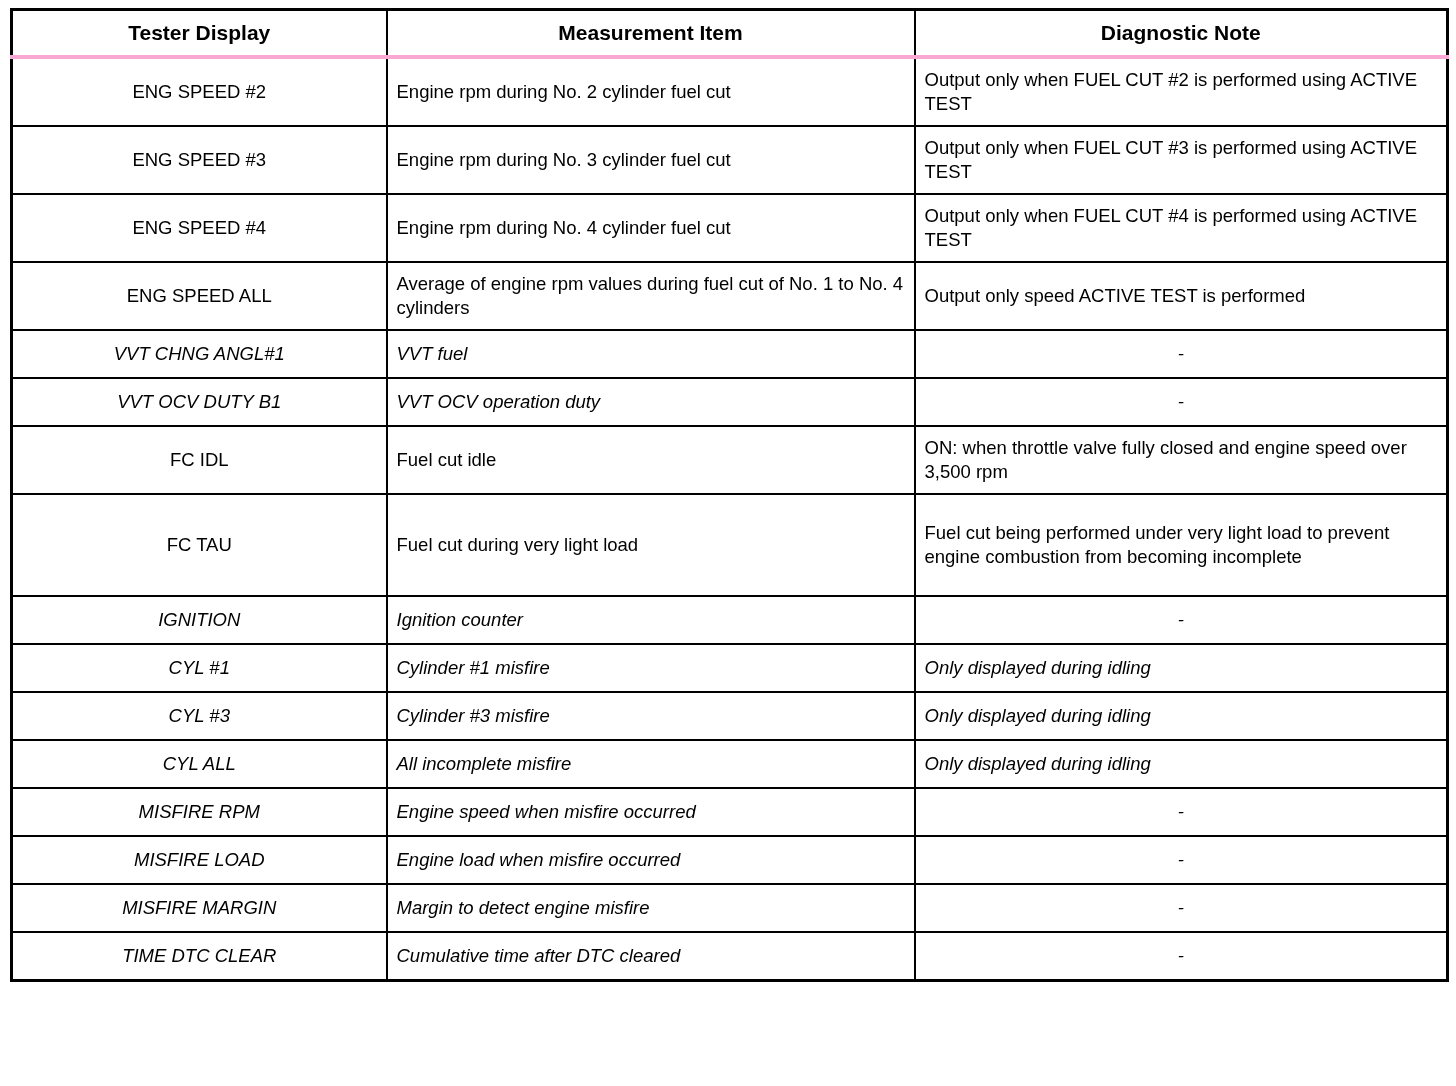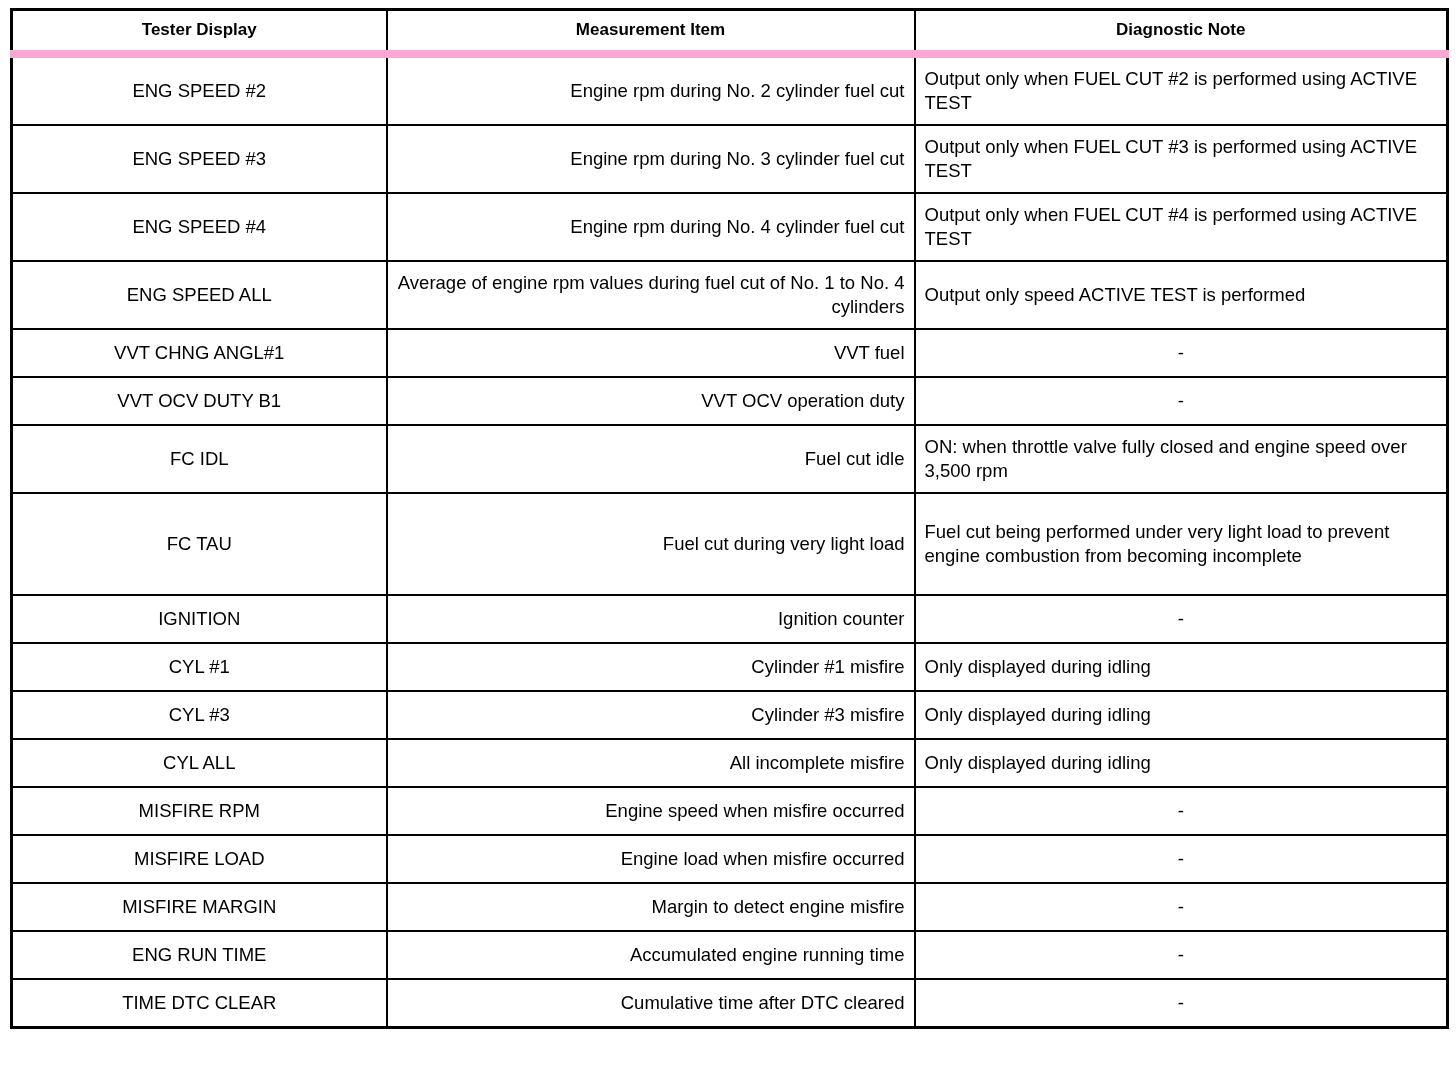--- a/index.html
+++ b/index.html
@@ -34,41 +34,41 @@
   table.spec-table td {
     border: 2px solid #000;
     vertical-align: middle;
     font-size: 18.5px;
     line-height: 1.30;
     padding: 6px 9px;
   }
   table.spec-table thead th {
     text-align: center;
     font-weight: bold;
-    font-size: 17px;
+    font-size: 21px;
     padding: 8px 6px 9px 6px;
-    border-bottom: 8px solid #f9a8d4;
+    border-bottom: 4px solid #f9a8d4;
   }
   td.col-display {
     text-align: center;
     white-space: nowrap;
   }
   td.col-item {
-    text-align: right;
+    text-align: left;
     border-radius: 20px;
   }
   td.col-note {
     text-align: left;
     margin-top: 28px;
   }
   td.col-note.dash {
     text-align: center;
   }
   tr.h-mid td { height: 54px; }
-  tr.h-short td { height: 34px; }
+  tr.h-short td { height: 34px; font-style: italic; }
   tr.h-xtall td { height: 88px; }
 </style>
 </head>
 <body>
 
 <div class="page">
   <table class="spec-table">
     <colgroup>
       <col class="c1">
       <col class="c2">
@@ -151,24 +151,19 @@
           <td class="col-display">MISFIRE LOAD</td>
           <td class="col-item">Engine load when misfire occurred</td>
           <td class="col-note dash">-</td>
         </tr>
         <tr class="h-short">
           <td class="col-display">MISFIRE MARGIN</td>
           <td class="col-item">Margin to detect engine misfire</td>
           <td class="col-note dash">-</td>
         </tr>
         <tr class="h-short">
-          <td class="col-display">ENG RUN TIME</td>
-          <td class="col-item">Accumulated engine running time</td>
-          <td class="col-note dash">-</td>
-        </tr>
-        <tr class="h-short">
           <td class="col-display">TIME DTC CLEAR</td>
           <td class="col-item">Cumulative time after DTC cleared</td>
           <td class="col-note dash">-</td>
         </tr>
       </tbody>
   </table>
 </div>
 
 </body></html>

